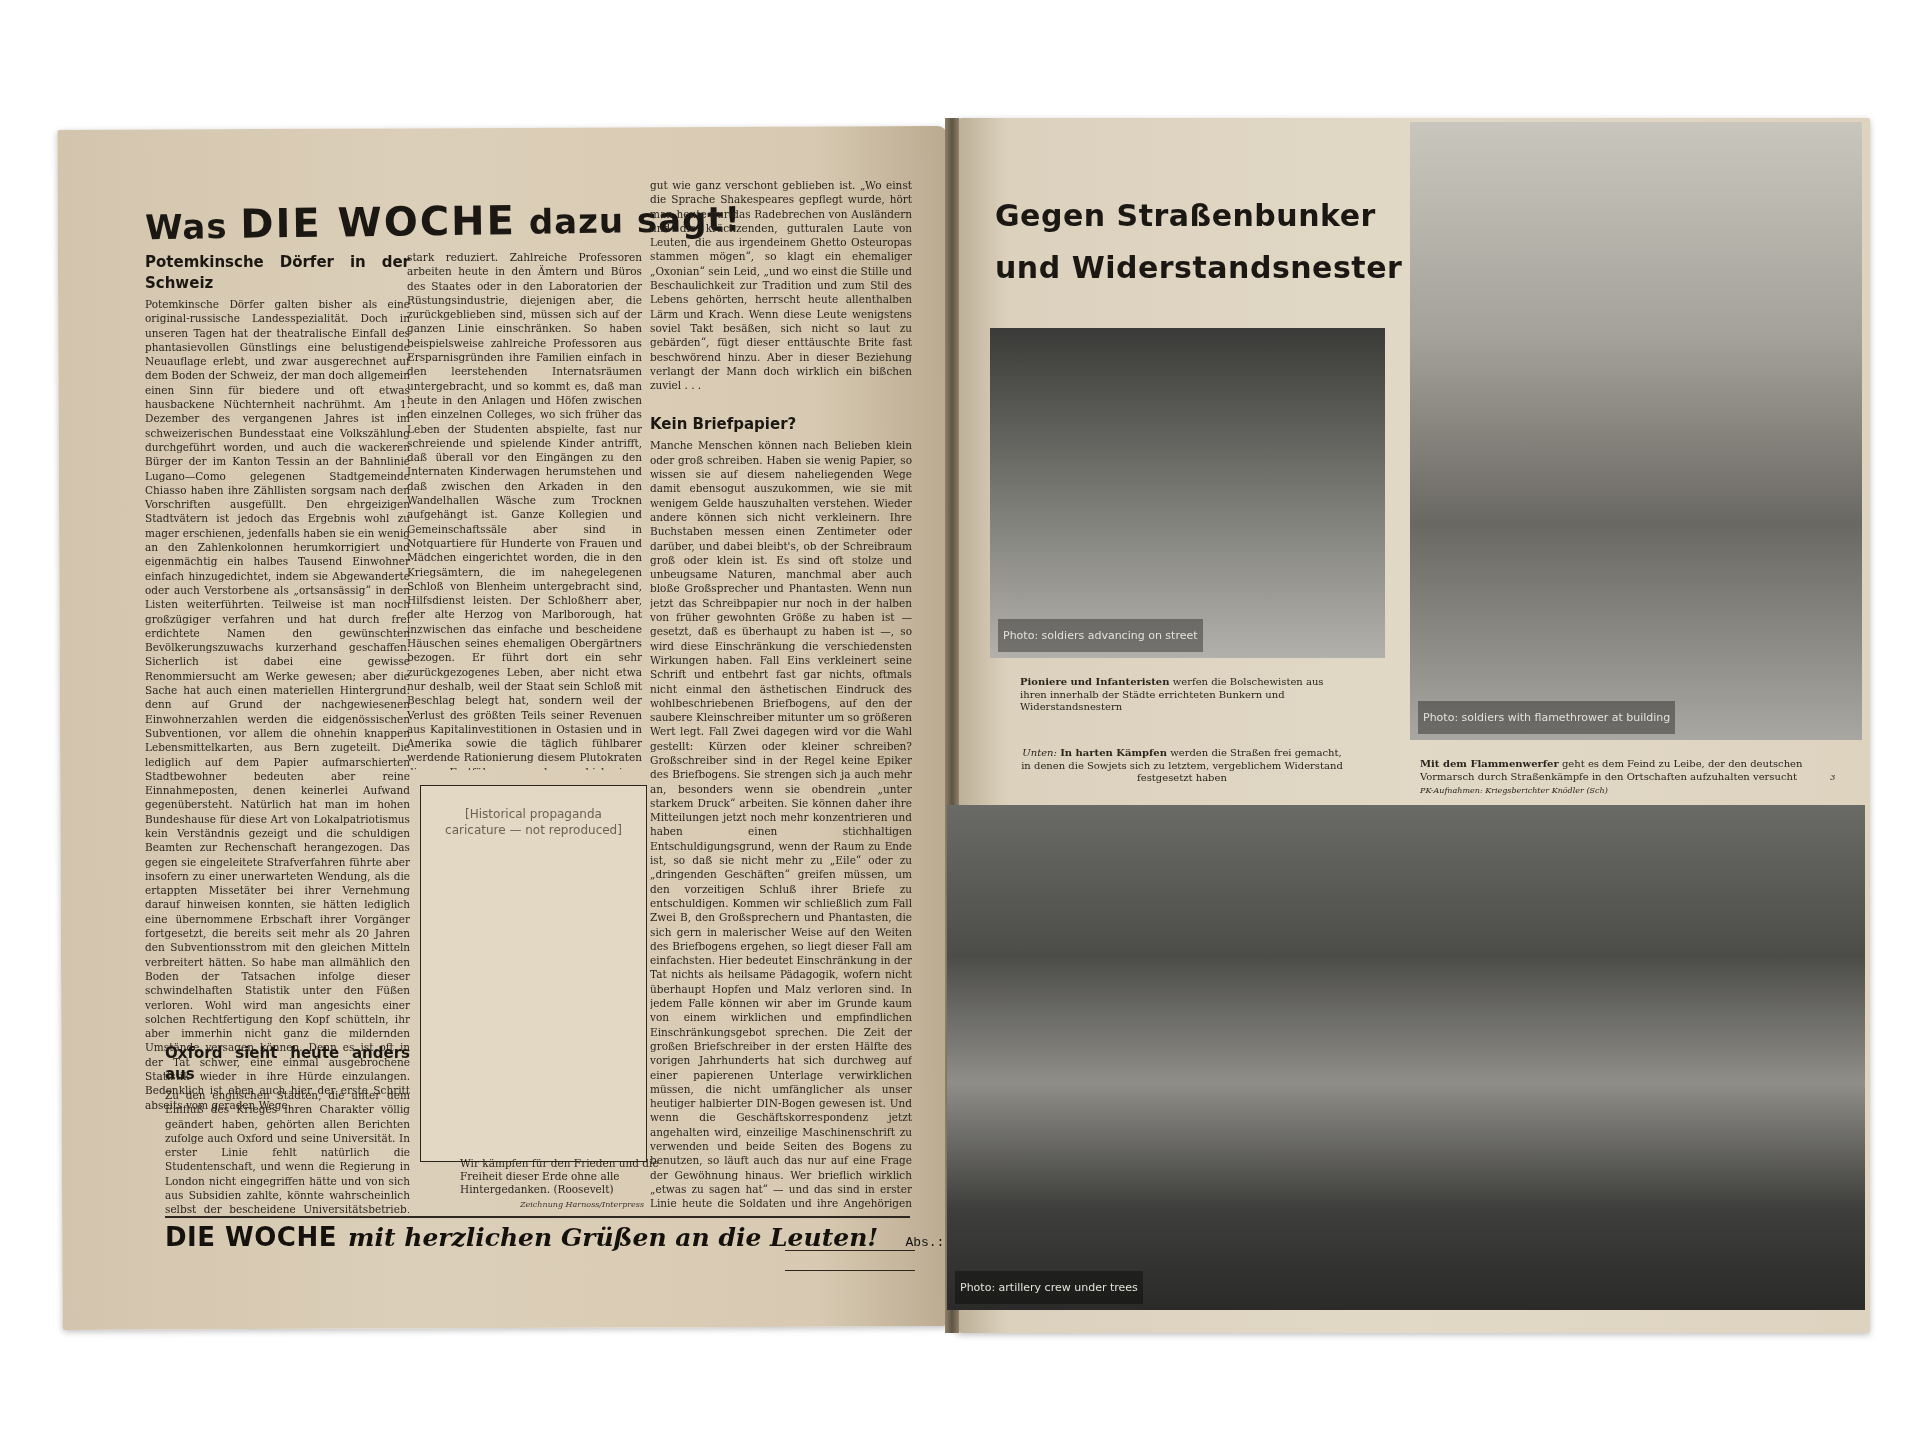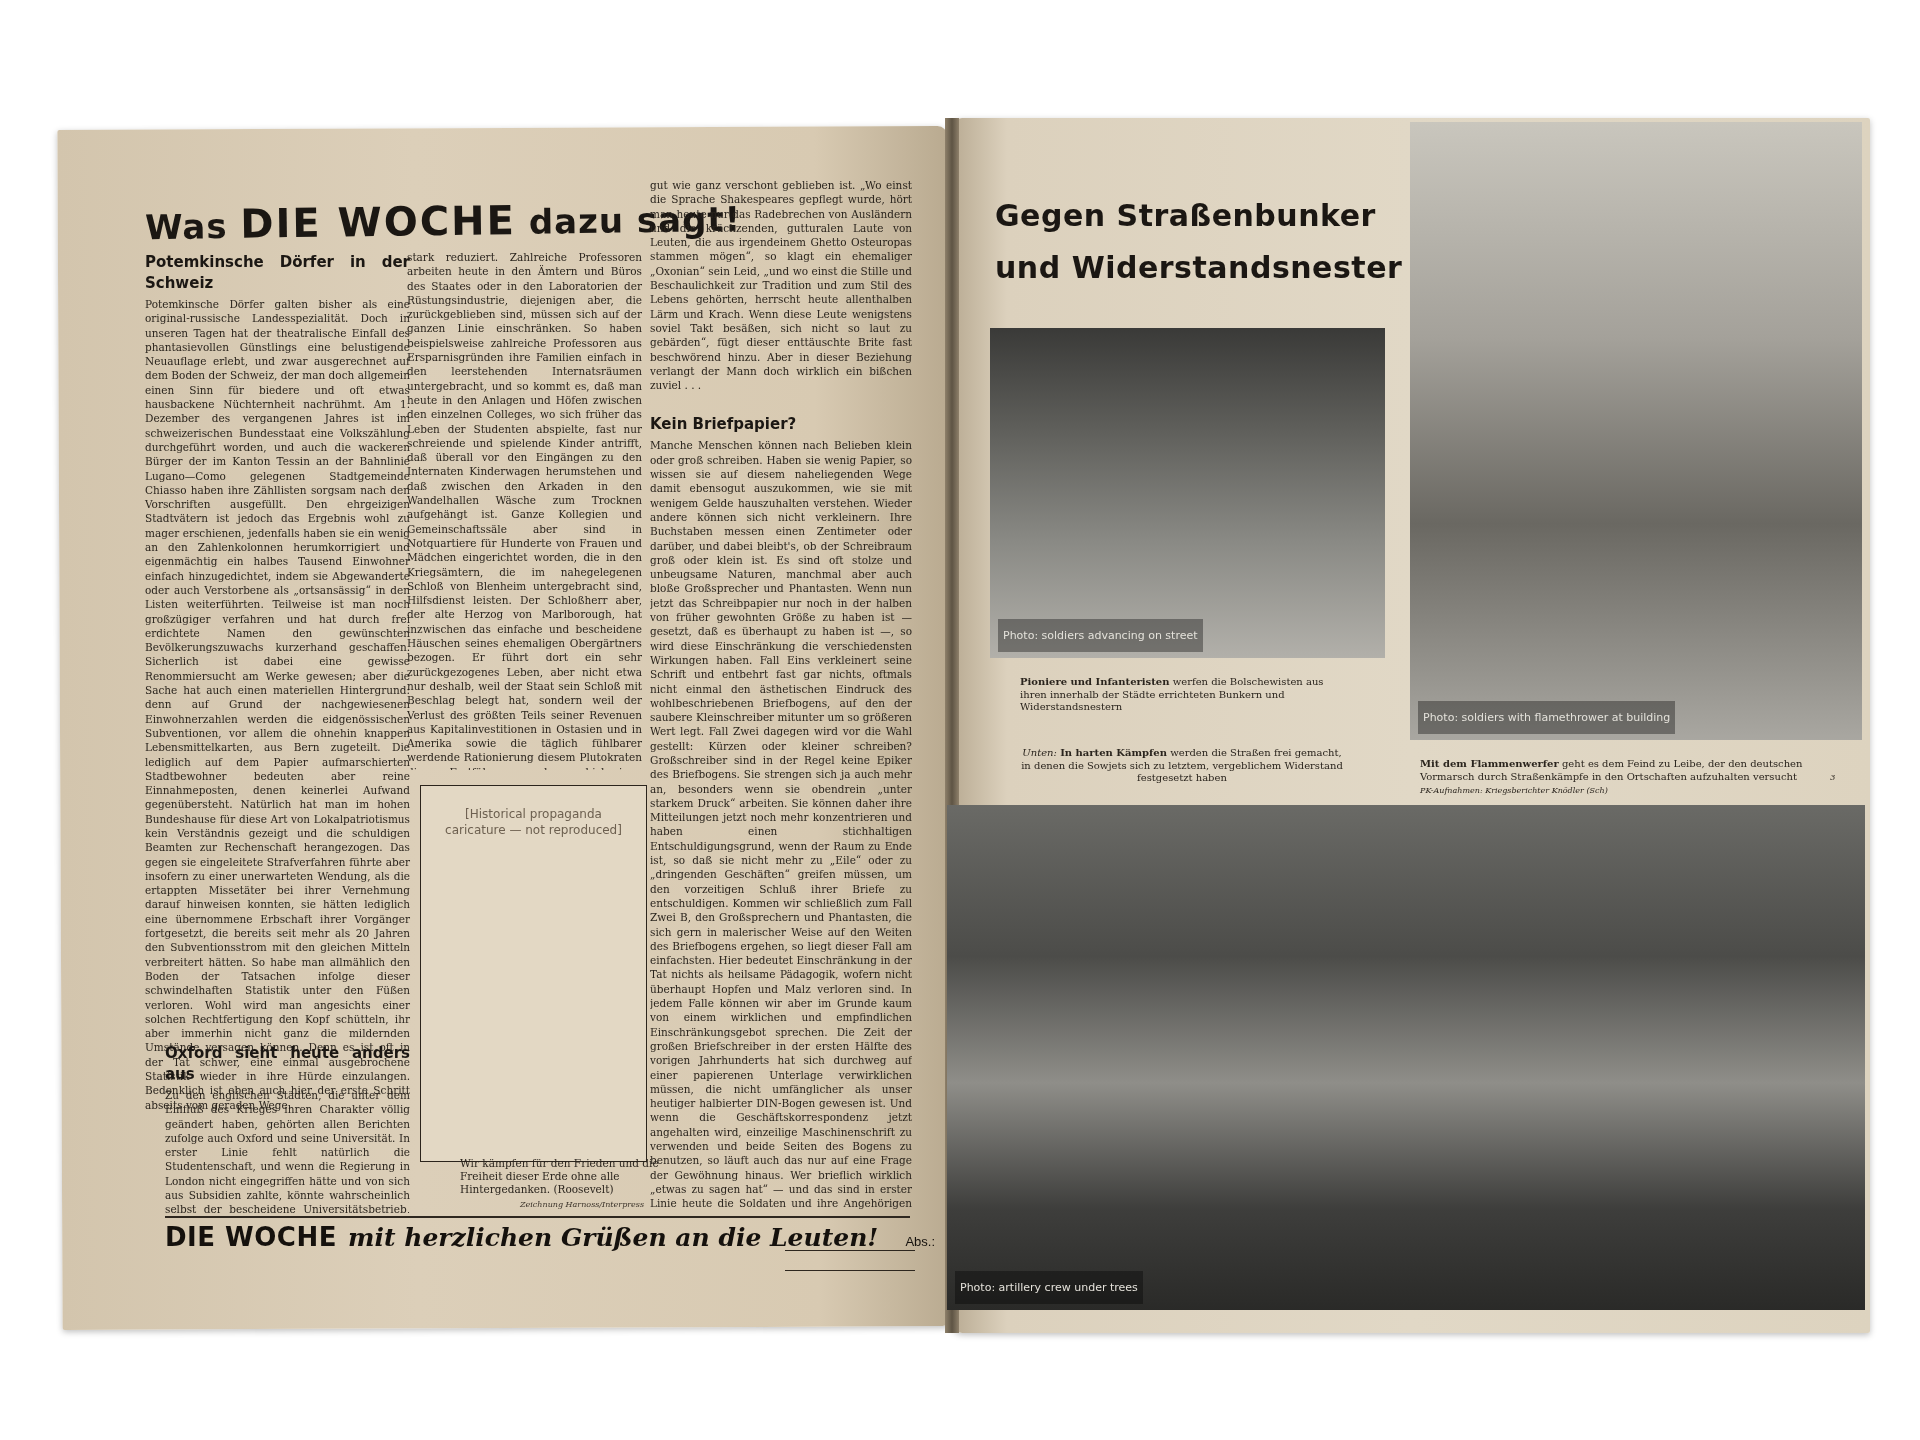--- a/index.html
+++ b/index.html
@@ -59,21 +59,21 @@
   }
   .cartoon-credit {
     position: absolute; left: 520px; top: 1200px; font-size: 8px; font-style: italic; color: #3a3229;
   }
   .footer-rule { position: absolute; left: 165px; width: 745px; height: 2px; background: #2e271f; }
   .footer {
     position: absolute; left: 165px; top: 1222px; white-space: nowrap; color: #15110d;
   }
   .footer .brand { font-family: "DejaVu Sans", sans-serif; font-weight: 900; font-size: 26px; letter-spacing: 0.5px; }
   .footer .script { font-family: "DejaVu Serif", serif; font-style: italic; font-weight: bold; font-size: 25px; margin-left: 6px; }
-  .footer .abs { font-family: Liberation Sans, sans-serif; font-size: 13px; margin-left: 22px; margin-top: 36px; }
+  .footer .abs { font-family: Liberation Mono, monospace; font-size: 13px; margin-left: 22px; margin-top: 36px; }
   .abs-line { position: absolute; left: 785px; top: 1250px; width: 130px; height: 1px; background: #2e271f; }
   .abs-line2 { position: absolute; left: 785px; top: 1270px; width: 130px; height: 1px; background: #2e271f; }
 
   
   .rtitle {
     position: absolute; left: 995px; top: 190px; font-family: "DejaVu Sans", sans-serif; font-weight: bold;
     font-size: 30px; line-height: 52px; color: #1b1713; letter-spacing: 0.5px;
   }
   .photo {
     position: absolute; overflow: hidden;

